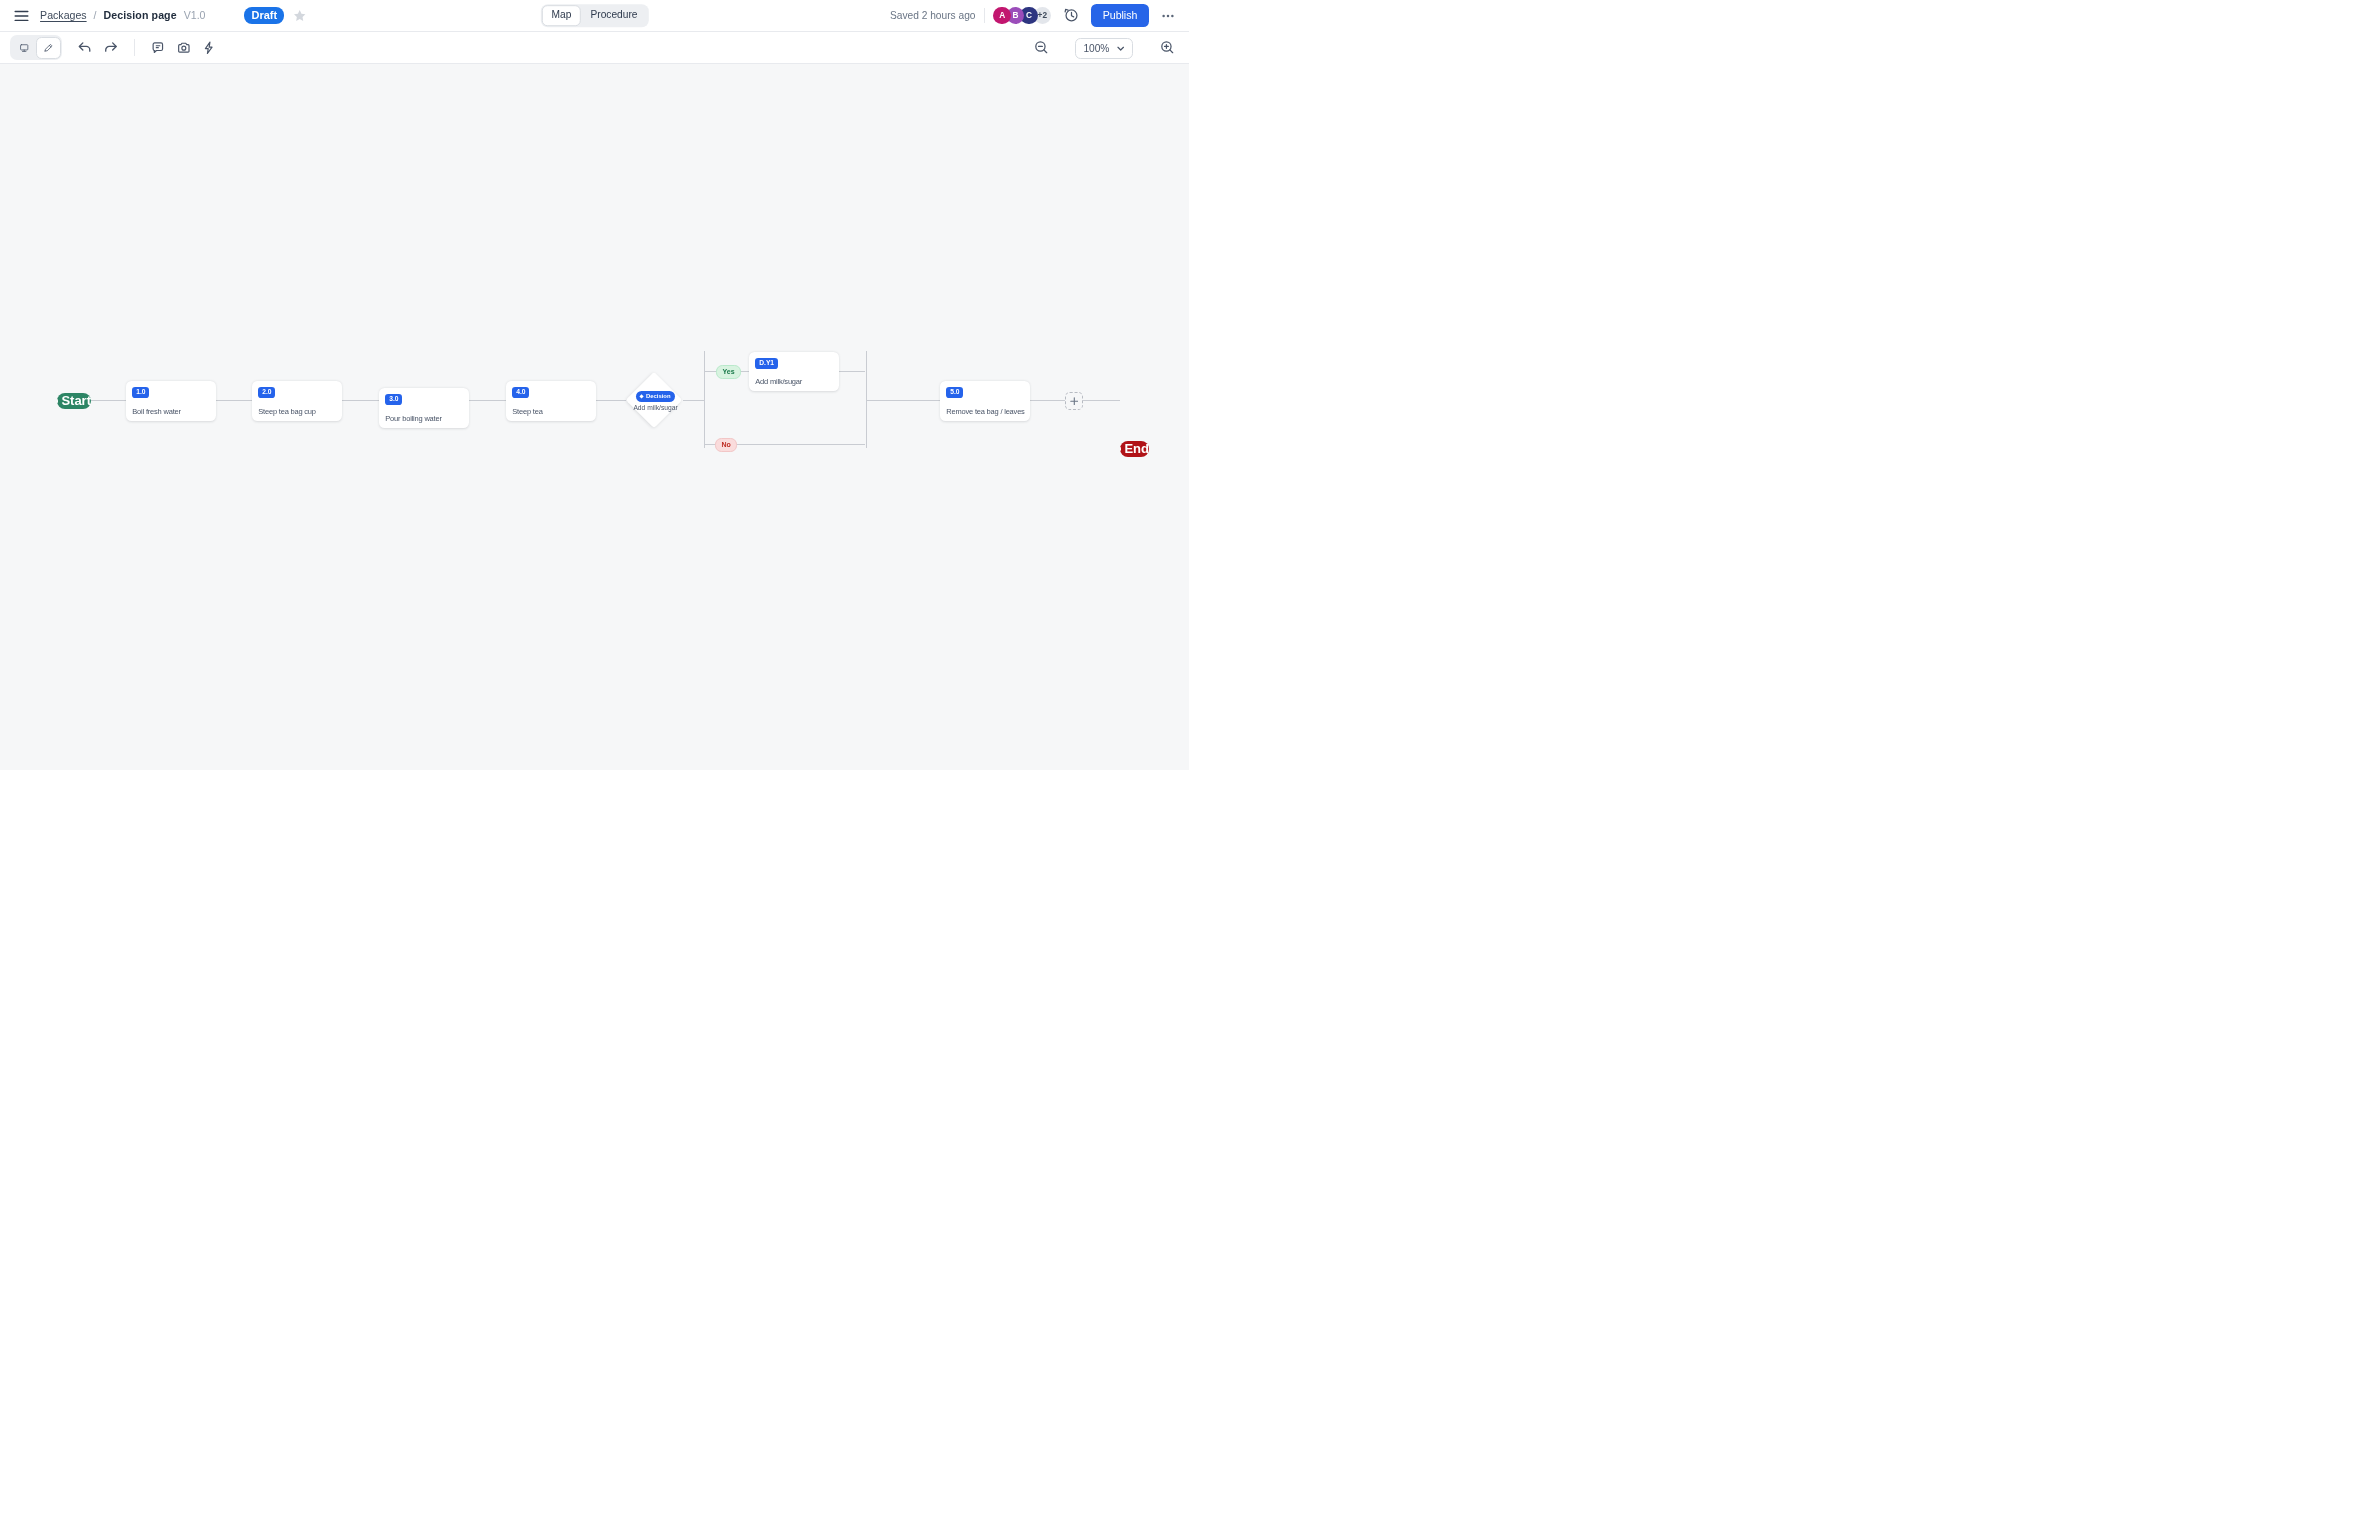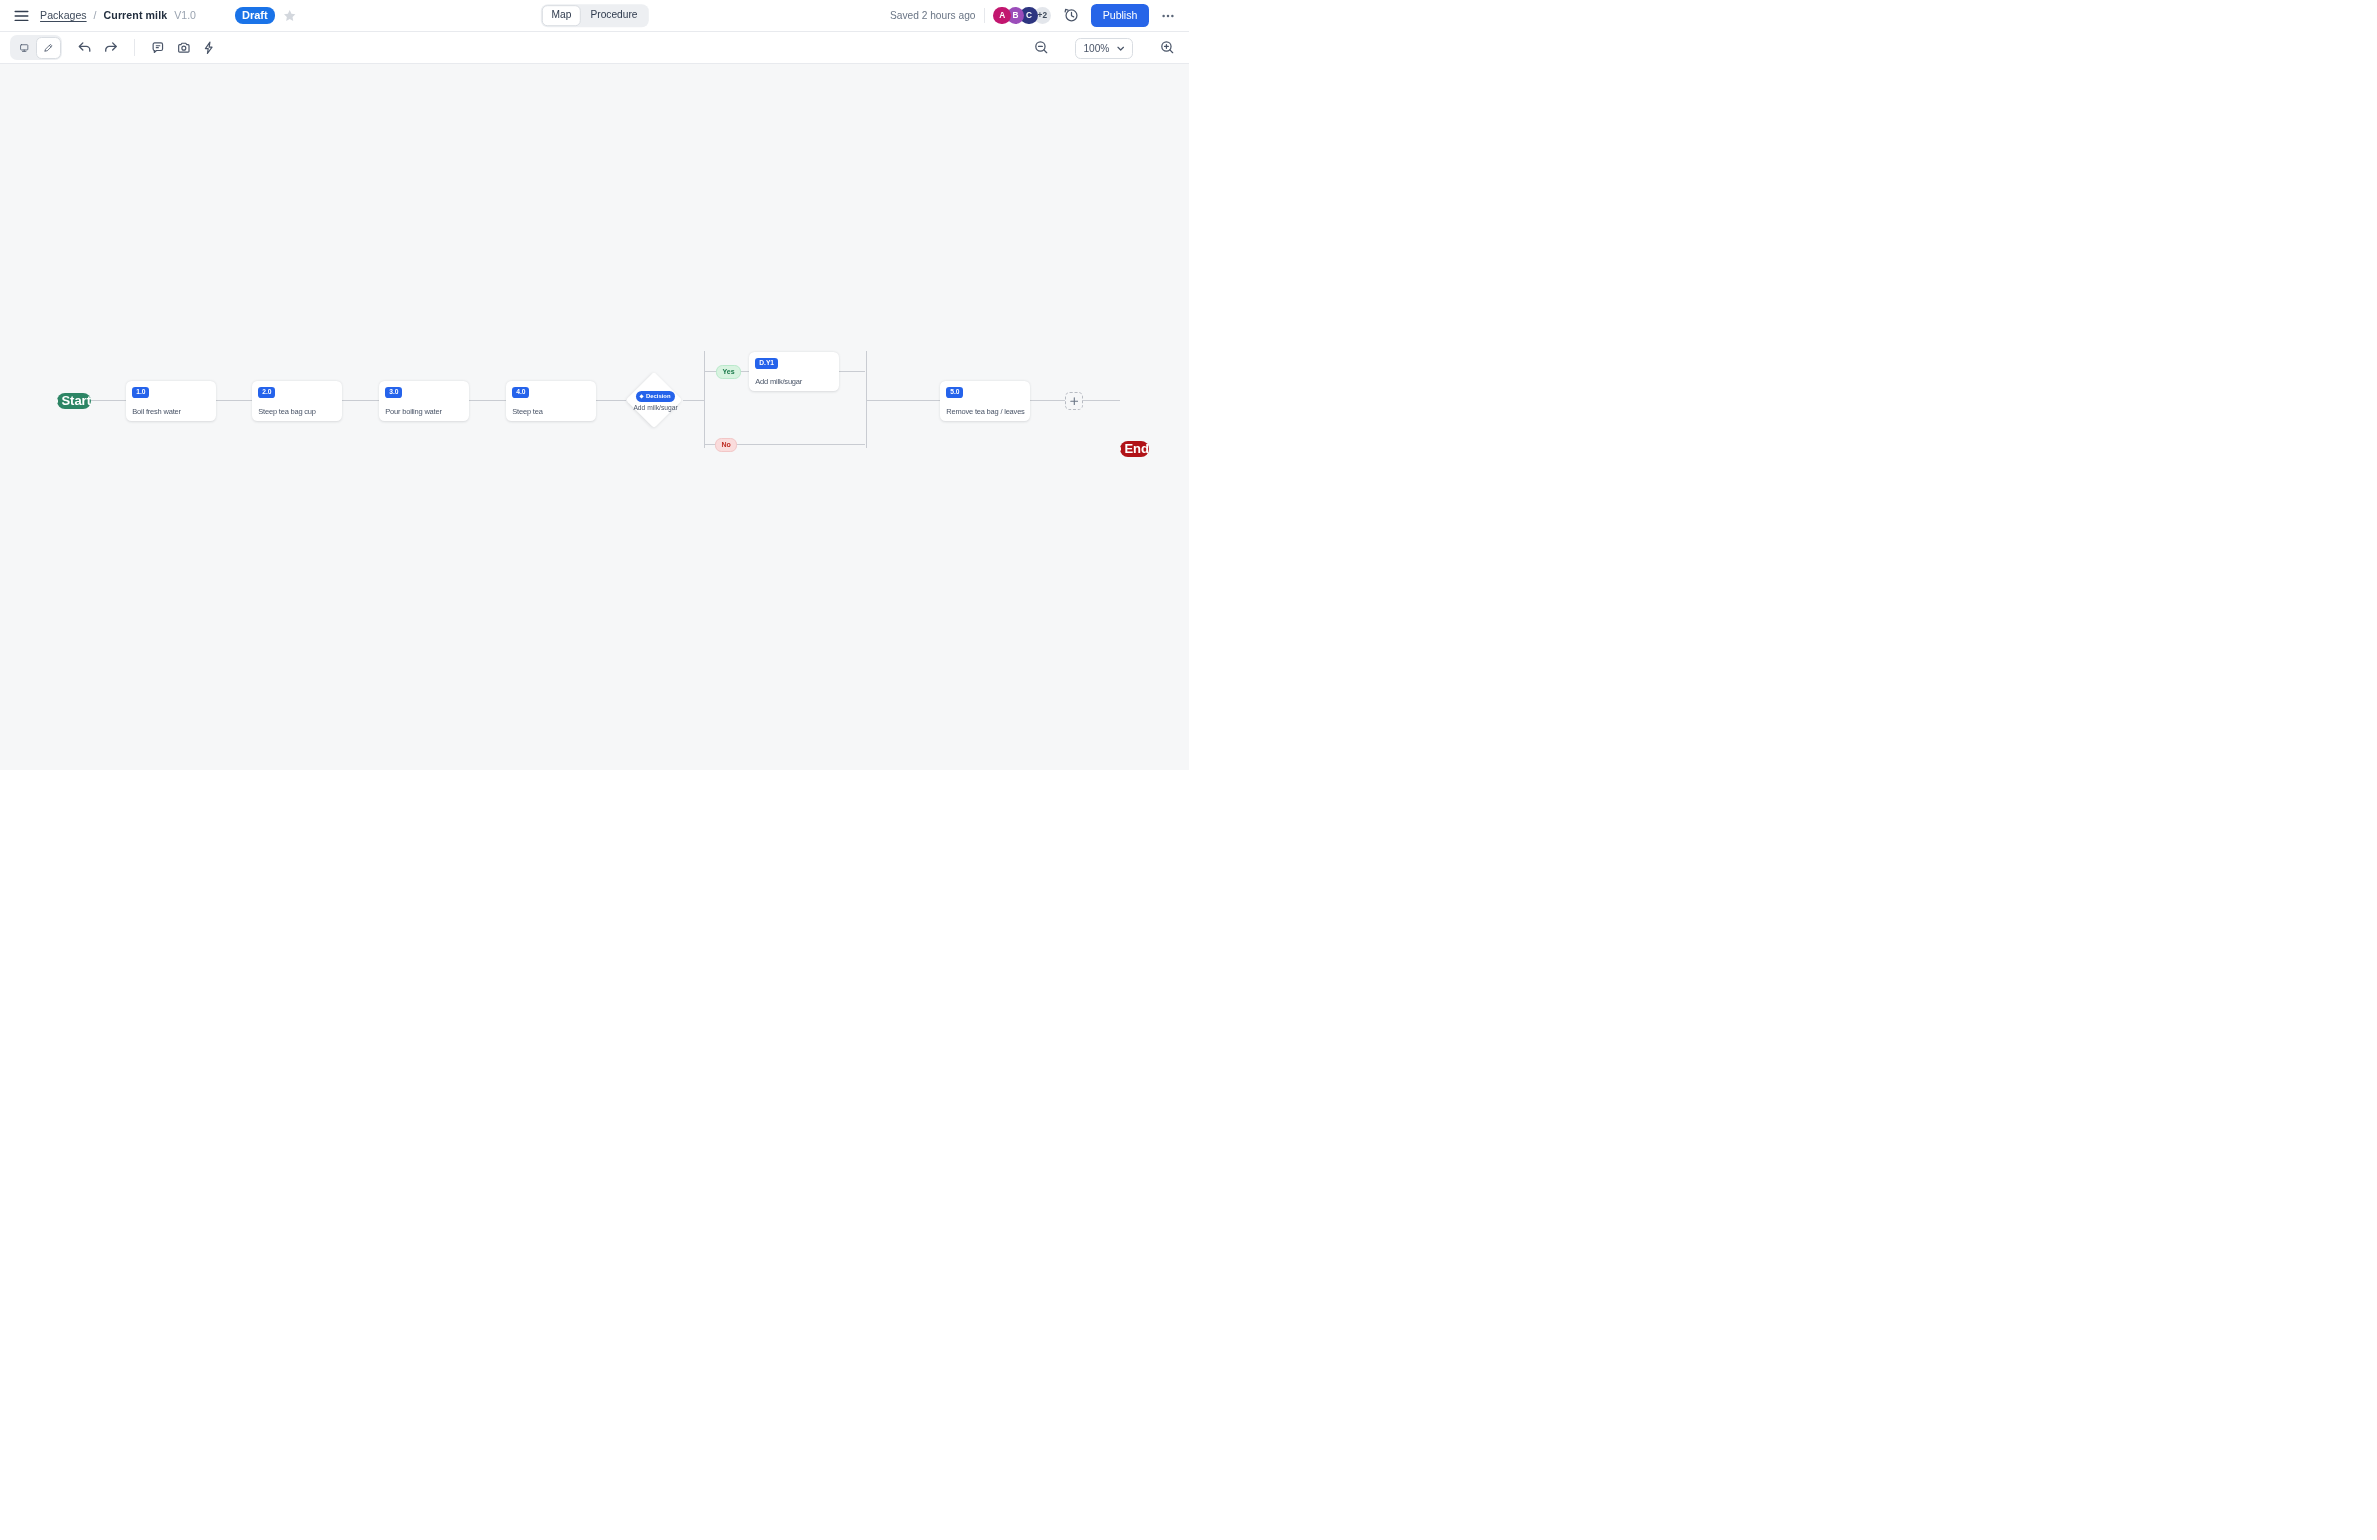--- a/index.html
+++ b/index.html
@@ -61,21 +61,21 @@
   #seg3{left:342px;top:336px;width:37px} #seg4{left:469px;top:336px;width:37px}
   #seg5{left:595px;top:336px;width:31px} #seg6{left:683px;top:336px;width:21px}
   #seg7{left:866px;top:336px;width:75px} #seg8{left:1030px;top:336px;width:35px}
   #seg9{left:1083px;top:336px;width:37px}
   #yline{left:704px;top:307px;width:161px} #nline{left:704px;top:380px;width:161px}
   #vleft{left:704px;top:287px;height:97px} #vright{left:866px;top:287px;height:97px}
 
   .node-card { position: absolute; width: 90px; height: 40px; background: #fff; border-radius: 5.5px;
     box-shadow: 0 0.8px 2.4px rgba(20,28,40,.13); padding: 5.5px 6.3px; z-index: 2;
     display: flex; flex-direction: column; justify-content: space-between; cursor: pointer; }
-  #c1{left:126px;top:317px} #c2{left:252px;top:317px} #c3{left:379px;top:317px}
+  #c1{left:126px;top:317px} #c2{left:252px;top:317px} #c3{left:379px;top:324px}
   #c4{left:506px;top:317px} #c5{left:940px;top:317px}
   #dy1{left:749px;top:288px;width:90px;height:39px}
   .step-badge { align-self: flex-start; color: #fff; font-size: 6.7px; font-weight: bold;
     padding: 1.6px 3.9px; border-radius: 3.1px; line-height: 1.25; }
   .card-title { font-size: 7.5px; color: #4A5568; white-space: nowrap; letter-spacing: -0.2px; }
 
   .pill { position: absolute; height: 15.7px; border-radius: 7.9px; display: flex; align-items: center;
     justify-content: center; gap: 3.1px; color: #fff; font-size: 13px; font-weight: bold;
     z-index: 2; cursor: pointer; }
   #start{left:57px;top:329px;width:34px} #end{left:1120px;top:329px;width:29px}
@@ -105,21 +105,21 @@
 <div class="header">
   <div class="h-left">
     <button class="icon-btn">
       <svg width="15" height="11.8" viewBox="0 0 19 15" fill="none" stroke="#333E4F" stroke-width="1.9" stroke-linecap="round">
           <path d="M1.5 1.8h16M1.5 7.5h16M1.5 13.2h16"></path>
         </svg>
     </button>
     <nav class="breadcrumb">
       <a class="bc-root">Packages</a>
       <span class="bc-sep">/</span>
-      <span class="bc-current">Current milk</span>
+      <span class="bc-current">Decision page</span>
       <span class="bc-version">V1.0</span>
       <span class="badge-draft" style="background-color: rgb(26, 115, 232);">Draft</span>
       <button class="icon-btn" style="padding:1.6px">
         <svg width="13.4" height="13.4" viewBox="0 0 16 16">
             <path d="M8 1.3l2.1 4.3 4.7.6-3.4 3.3.8 4.7L8 12l-4.2 2.2.8-4.7L1.2 6.2l4.7-.6z" fill="#D3D7DD"></path>
           </svg>
       </button>
     </nav>
   </div>
 

